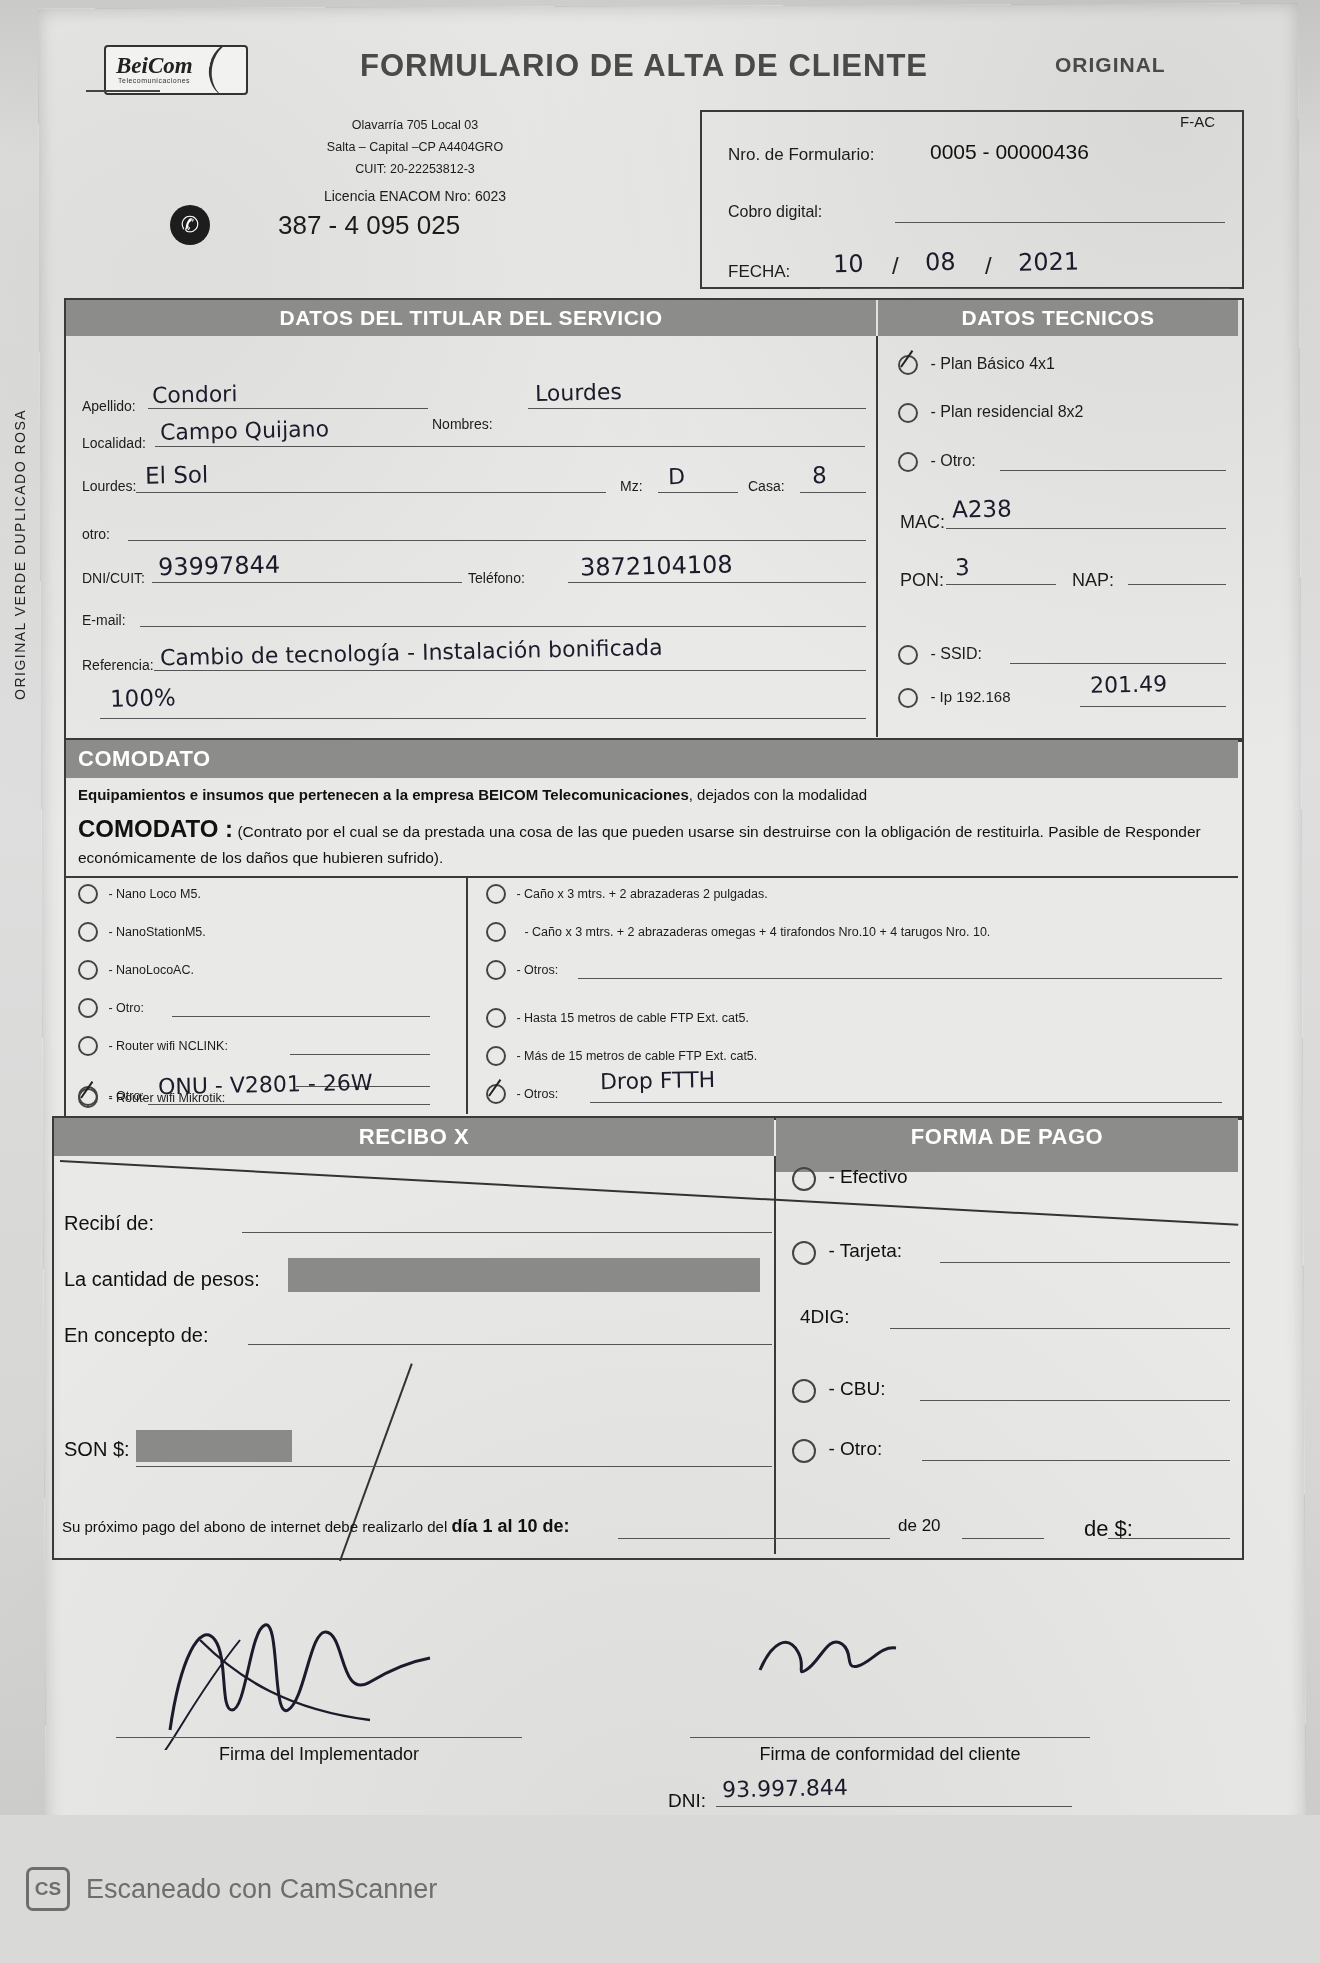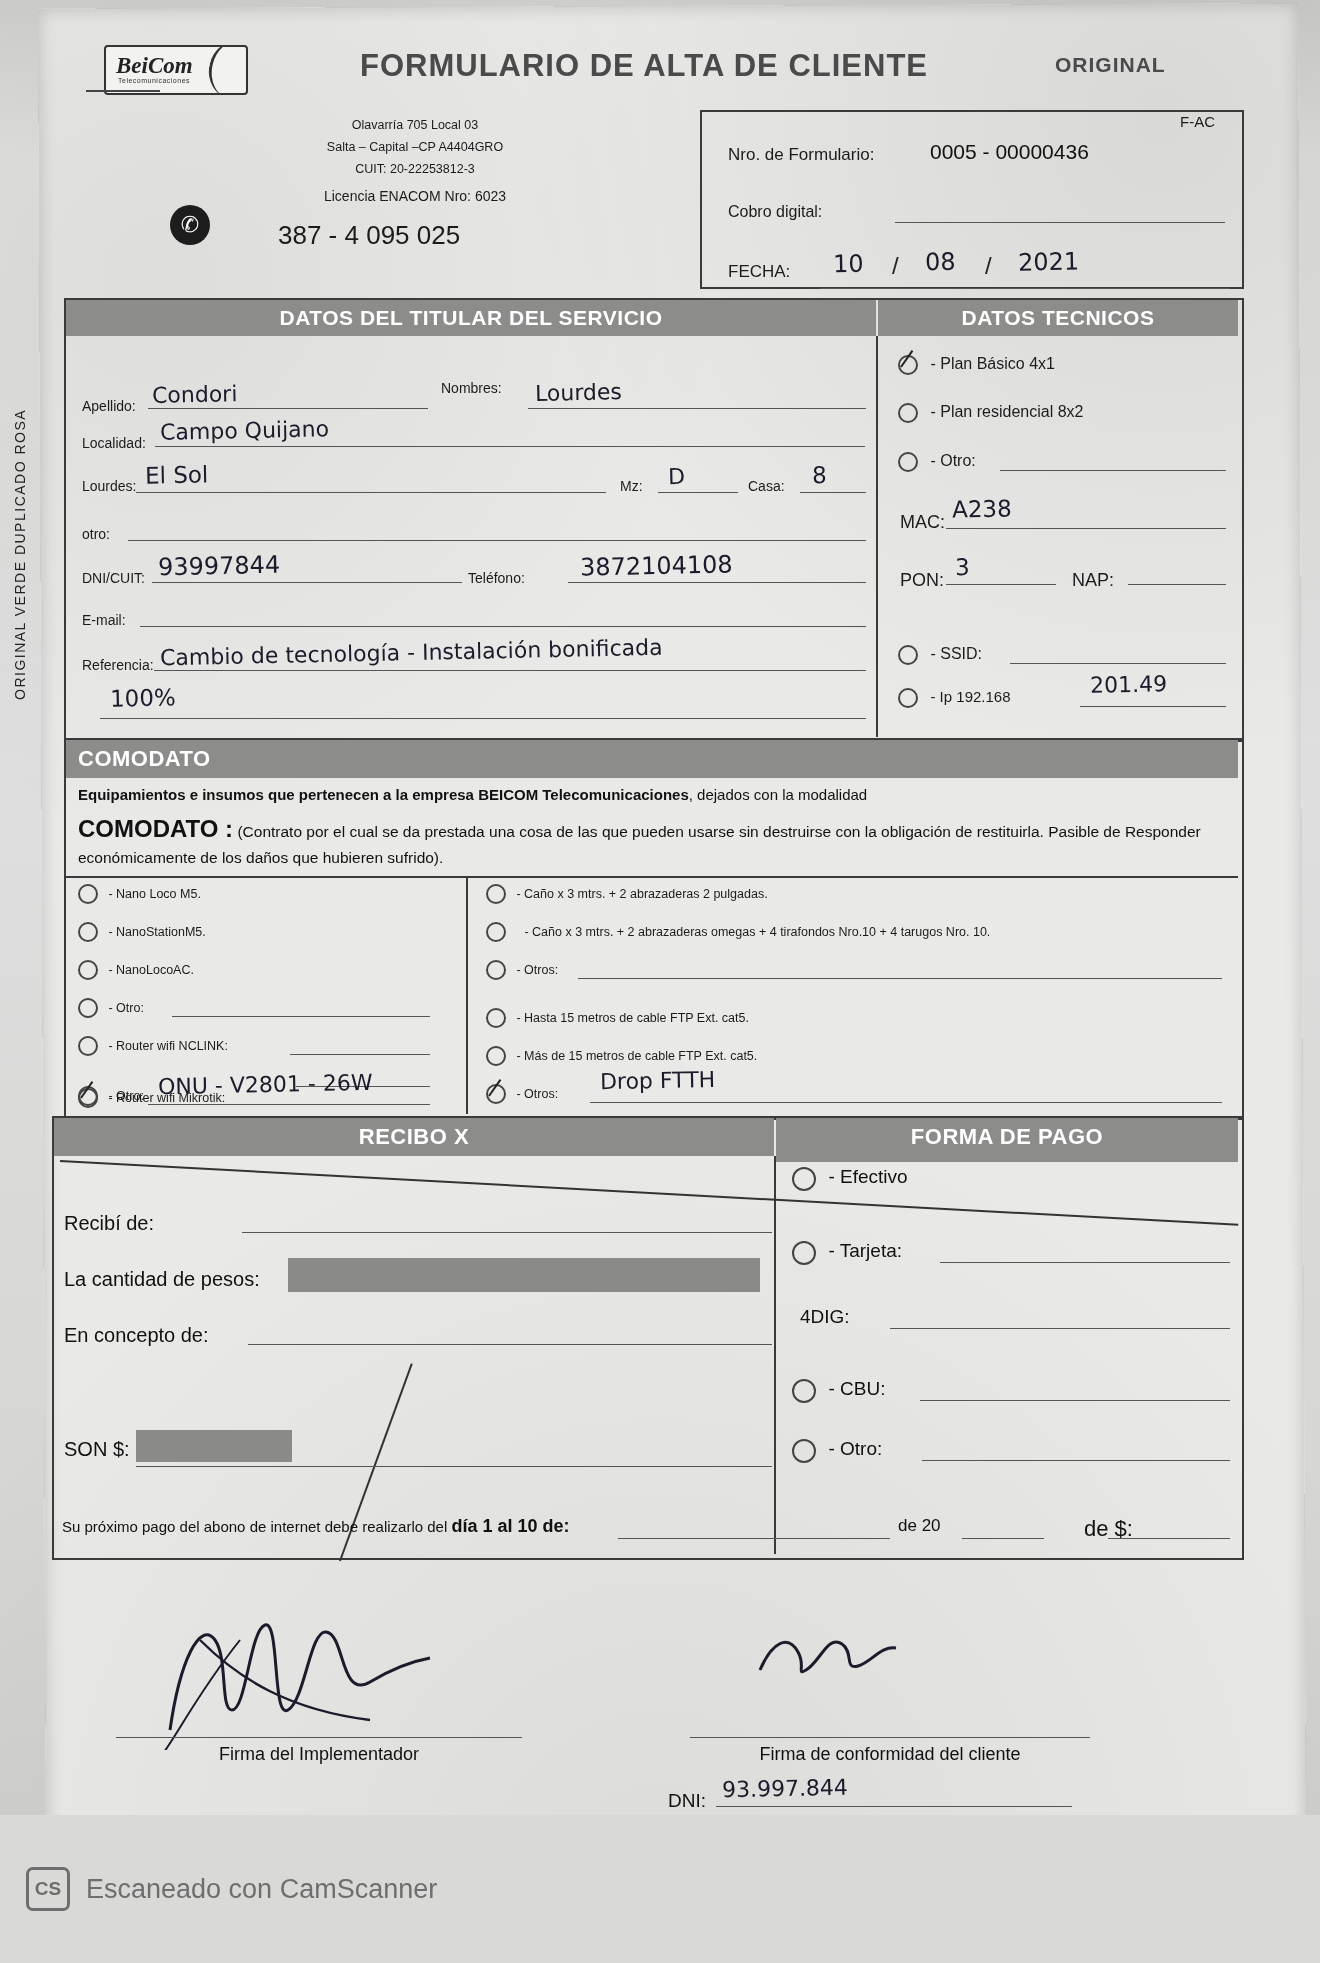--- a/index.html
+++ b/index.html
@@ -127,21 +127,21 @@
   <div class="blk" style="left:86px;top:82px;width:74px;height:8px;border-bottom:2px solid #444;"></div>
 
   <div class="blk small" style="left:250px;top:118px;width:330px;text-align:center;">Olavarría 705 Local 03</div>
   <div class="blk small" style="left:250px;top:140px;width:330px;text-align:center;">Salta – Capital –CP A4404GRO</div>
   <div class="blk small" style="left:250px;top:162px;width:330px;text-align:center;">CUIT: 20-22253812-3</div>
   <div class="blk small" style="left:250px;top:188px;width:330px;text-align:center;font-size:14px;">Licencia ENACOM Nro: 6023</div>
 
   <div class="blk" style="left:170px;top:205px;">
     <div class="phone-ic">✆</div>
   </div>
-  <div class="blk" style="left:278px;top:220px;font-size:26px;color:#1b1b1b;">387 - 4 095 025</div>
+  <div class="blk" style="left:278px;top:210px;font-size:26px;color:#1b1b1b;">387 - 4 095 025</div>
 
   <div class="blk box" style="left:700px;top:110px;width:540px;height:175px;border-width:2px;"></div>
   <div class="blk lbl" style="left:728px;top:145px;font-size:17px;">Nro. de Formulario:</div>
   <div class="blk" style="left:930px;top:140px;font-size:21px;color:#111;">0005 - 00000436</div>
 
   <div class="blk lbl" style="left:728px;top:203px;font-size:16px;">Cobro digital:</div>
   <div class="blk line" style="left:895px;top:222px;width:330px;"></div>
 
   <div class="blk lbl" style="left:728px;top:262px;font-size:17px;">FECHA:</div>
   <div class="blk hand" style="left:833px;top:250px;font-size:24px;">10</div>
@@ -154,21 +154,21 @@
   <div class="blk box" style="left:64px;top:298px;width:1176px;height:440px;"></div>
 
   <div class="blk hdr-band" style="left:66px;top:300px;width:810px;height:36px;line-height:36px;font-size:21px;">DATOS DEL TITULAR DEL SERVICIO</div>
   <div class="blk hdr-band" style="left:878px;top:300px;width:360px;height:36px;line-height:36px;font-size:21px;">DATOS TECNICOS</div>
   <div class="blk" style="left:876px;top:336px;width:2px;height:401px;background:#3a3a3a;"></div>
 
   <div class="blk lbl" style="left:82px;top:398px;">Apellido:</div>
   <div class="blk hand" style="left:152px;top:382px;font-size:22px;">Condori</div>
   <div class="blk line" style="left:148px;top:408px;width:280px;"></div>
 
-  <div class="blk lbl" style="left:432px;top:380px;margin-left:9px;">Nombres:</div>
+  <div class="blk lbl" style="left:432px;top:416px;">Nombres:</div>
   <div class="blk hand" style="left:535px;top:380px;font-size:22px;">Lourdes</div>
   <div class="blk line" style="left:528px;top:408px;width:338px;"></div>
 
   <div class="blk lbl" style="left:82px;top:435px;">Localidad:</div>
   <div class="blk hand" style="left:160px;top:418px;font-size:22px;">Campo Quijano</div>
   <div class="blk line" style="left:155px;top:446px;width:710px;"></div>
 
   <div class="blk lbl" style="left:82px;top:478px;">Lourdes:</div>
   <div class="blk hand" style="left:145px;top:462px;font-size:23px;">El Sol</div>
   <div class="blk line" style="left:136px;top:492px;width:470px;"></div>
@@ -311,21 +311,21 @@
   </div>
   <div class="blk" style="left:486px;top:1084px;">
     <span class="circ checked"></span>
     <span class="small" style="margin-left:6px;">- Otros:</span>
   </div>
   <div class="blk hand" style="left:600px;top:1068px;font-size:22px;">Drop FTTH</div>
   <div class="blk line" style="left:590px;top:1102px;width:632px;"></div>
 
   <div class="blk box" style="left:52px;top:1116px;width:1188px;height:440px;"></div>
   <div class="blk hdr-band" style="left:54px;top:1118px;width:720px;height:38px;line-height:38px;font-size:22px;">RECIBO X</div>
-  <div class="blk hdr-band" style="left:776px;top:1118px;width:462px;height:44px;line-height:38px;font-size:22px;">FORMA DE PAGO</div>
+  <div class="blk hdr-band" style="left:776px;top:1118px;width:462px;height:54px;line-height:38px;font-size:22px;">FORMA DE PAGO</div>
   <div class="blk" style="left:774px;top:1156px;width:2px;height:398px;background:#3a3a3a;"></div>
 
   <div class="diag" style="left:60px;top:1160px;width:1180px;transform:rotate(3.1deg);"></div>
   <div class="diag" style="left:340px;top:1560px;width:210px;transform:rotate(-70deg);"></div>
 
   <div class="blk" style="left:64px;top:1212px;font-size:20px;color:#111;">Recibí de:</div>
   <div class="blk line" style="left:242px;top:1232px;width:530px;"></div>
 
   <div class="blk" style="left:64px;top:1268px;font-size:20px;color:#111;">La cantidad de pesos:</div>
   <span class="redact blk" style="left:288px;top:1258px;width:472px;height:34px;"></span>

